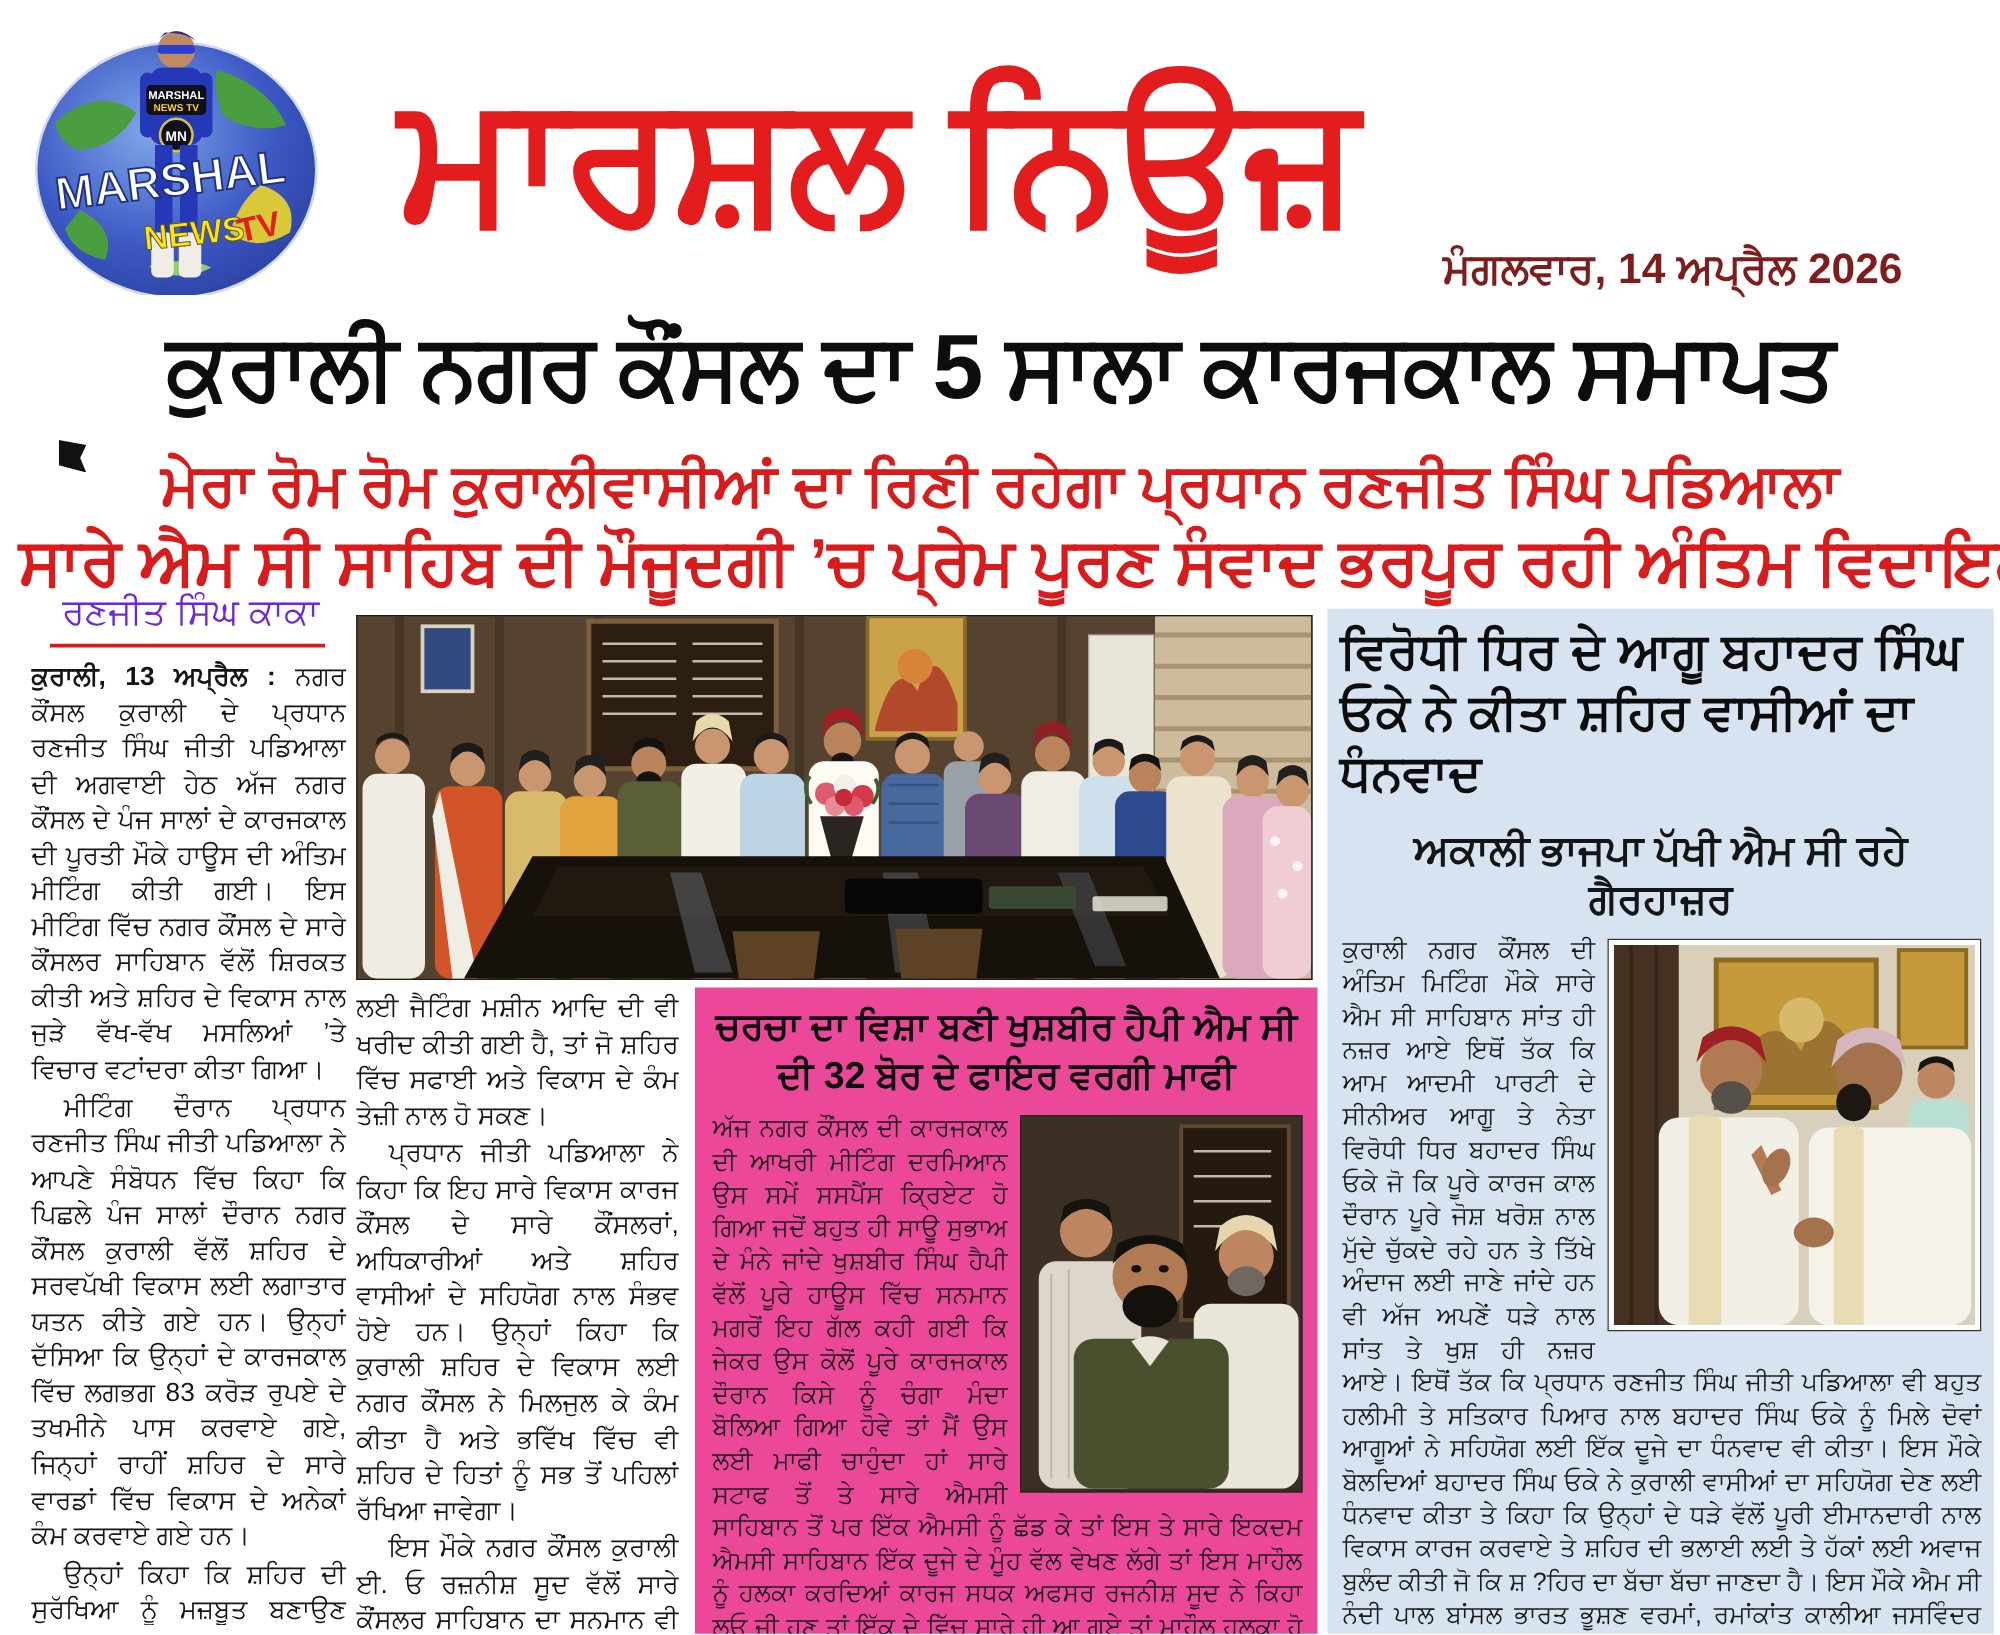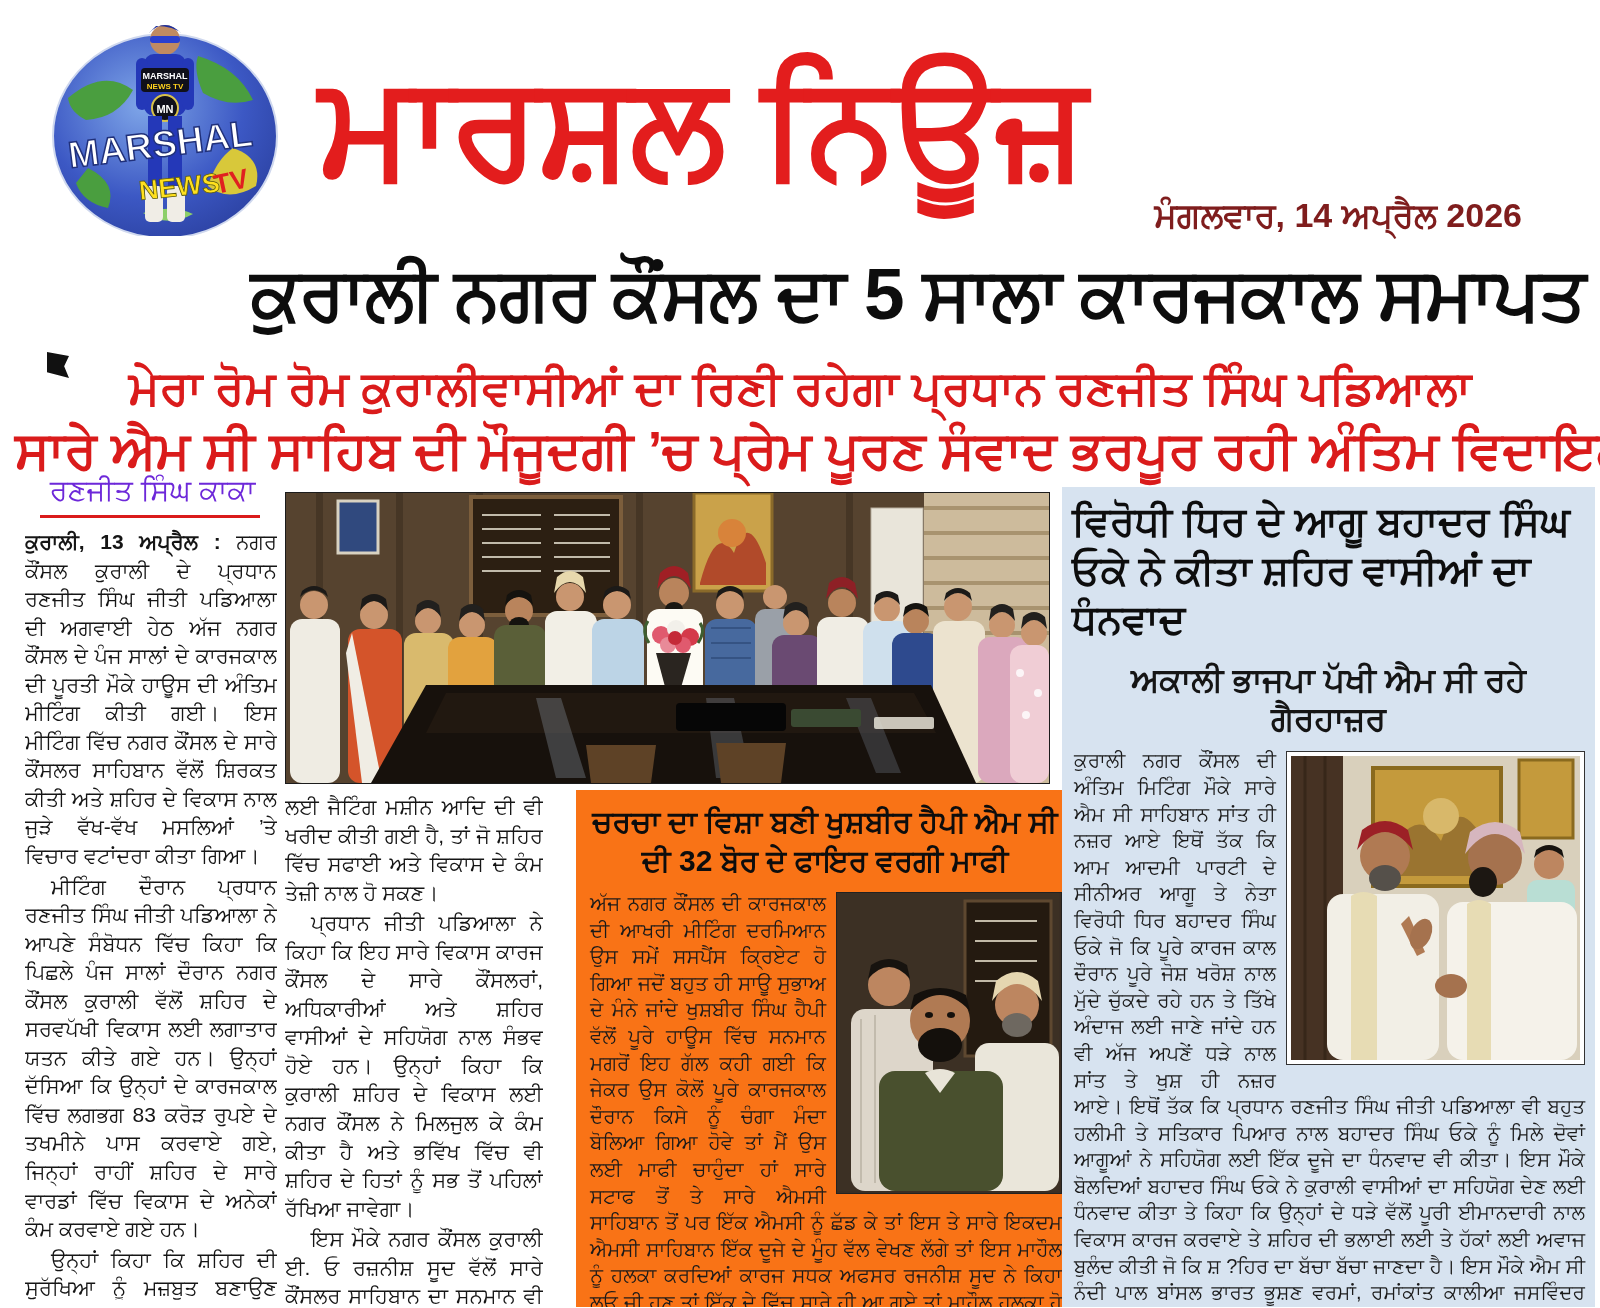--- a/index.html
+++ b/index.html
@@ -11,21 +11,21 @@
   
   #masthead-title{
     left:262px;top:22px;width:880px;height:210px;
     display:flex;align-items:center;justify-content:center;
     font-size:142px;font-weight:900;color:#e31d1d;letter-spacing:-2px;white-space:nowrap;
   }
   #issue-date{
     right:78px;top:196px;font-size:34px;font-weight:700;color:#7f1d1d;white-space:nowrap;
   }
   #main-headline{
-    left:15px;top:252px;width:1570px;text-align:right;
+    left:15px;top:252px;width:1570px;text-align:center;
     font-size:73px;font-weight:900;color:#0d0d0d;letter-spacing:-1px;white-space:nowrap;
   }
   #subheadline-1{
     left:15px;top:360px;width:1570px;text-align:center;
     font-size:47px;font-weight:800;color:#da1b1b;white-space:nowrap;
   }
   #subheadline-2{
     left:15px;top:420px;width:1570px;text-align:center;
     font-size:52px;font-weight:800;color:#da1b1b;white-space:nowrap;
   }
@@ -40,42 +40,42 @@
   .bodytext{font-size:21px;line-height:1.36;text-align:justify;color:#151515;}
   .bodytext p{margin:0 0 2px 0;}
   .bodytext p.indent{text-indent:26px;}
   #story-column-1{left:25px;top:528px;width:252px;height:772px;overflow:hidden;}
   #story-column-2{left:285px;top:793px;width:258px;height:512px;overflow:hidden;}
   .dateline{font-weight:800;}
   
   #main-photo{left:285px;top:492px;width:763px;height:290px;border:1px solid #1c1c1c;background:#4a3a2c;}
   #main-photo svg{display:block;}
   
-  #middle-story-panel{left:576px;top:790px;width:498px;height:517px;background:#f97316;overflow:hidden;}
+  #middle-story-panel{left:556px;top:790px;width:498px;height:517px;background:#ec4899;overflow:hidden;}
   #middle-story-headline{
     padding:12px 14px 6px 14px;text-align:center;
     font-size:30px;font-weight:900;color:#0d0d0d;line-height:1.3;
   }
   #middle-story-body{padding:4px 12px 0 14px;font-size:20px;line-height:1.33;text-align:justify;}
   #middle-photo{float:right;width:224px;height:300px;margin:2px 0 6px 10px;border:1px solid #222;background:#3a2e24;}
   
   #right-story-panel{left:1062px;top:487px;width:533px;height:820px;background:#d7e3f0;overflow:hidden;}
   #right-story-headline{
     padding:10px 10px 0 10px;text-align:left;
     font-size:40px;font-weight:900;color:#0d0d0d;line-height:1.22;
   }
   #right-story-subheadline{
     padding:2px 10px 6px 10px;text-align:center;
     font-size:33px;font-weight:700;color:#151515;margin-top:16px;
   }
   #right-story-body{padding:2px 10px 0 12px;font-size:20px;line-height:1.33;text-align:justify;}
   #right-photo{float:right;width:299px;height:314px;margin:4px 0 8px 10px;border:1px solid #333;background:#fff;padding:4px;box-sizing:border-box;}
   #right-photo svg{display:block;}
   
-  #logo{left:48px;top:8px;width:235px;height:228px;}
+  #logo{left:24px;top:8px;width:235px;height:228px;}
 </style>
 </head>
 <body>
 
 <div id="page">
 
   <div id="logo" class="abs">
     <svg width="235" height="228" viewBox="0 0 235 228">
       <defs>
         <radialGradient id="globeG" cx="40%" cy="35%" r="75%">

